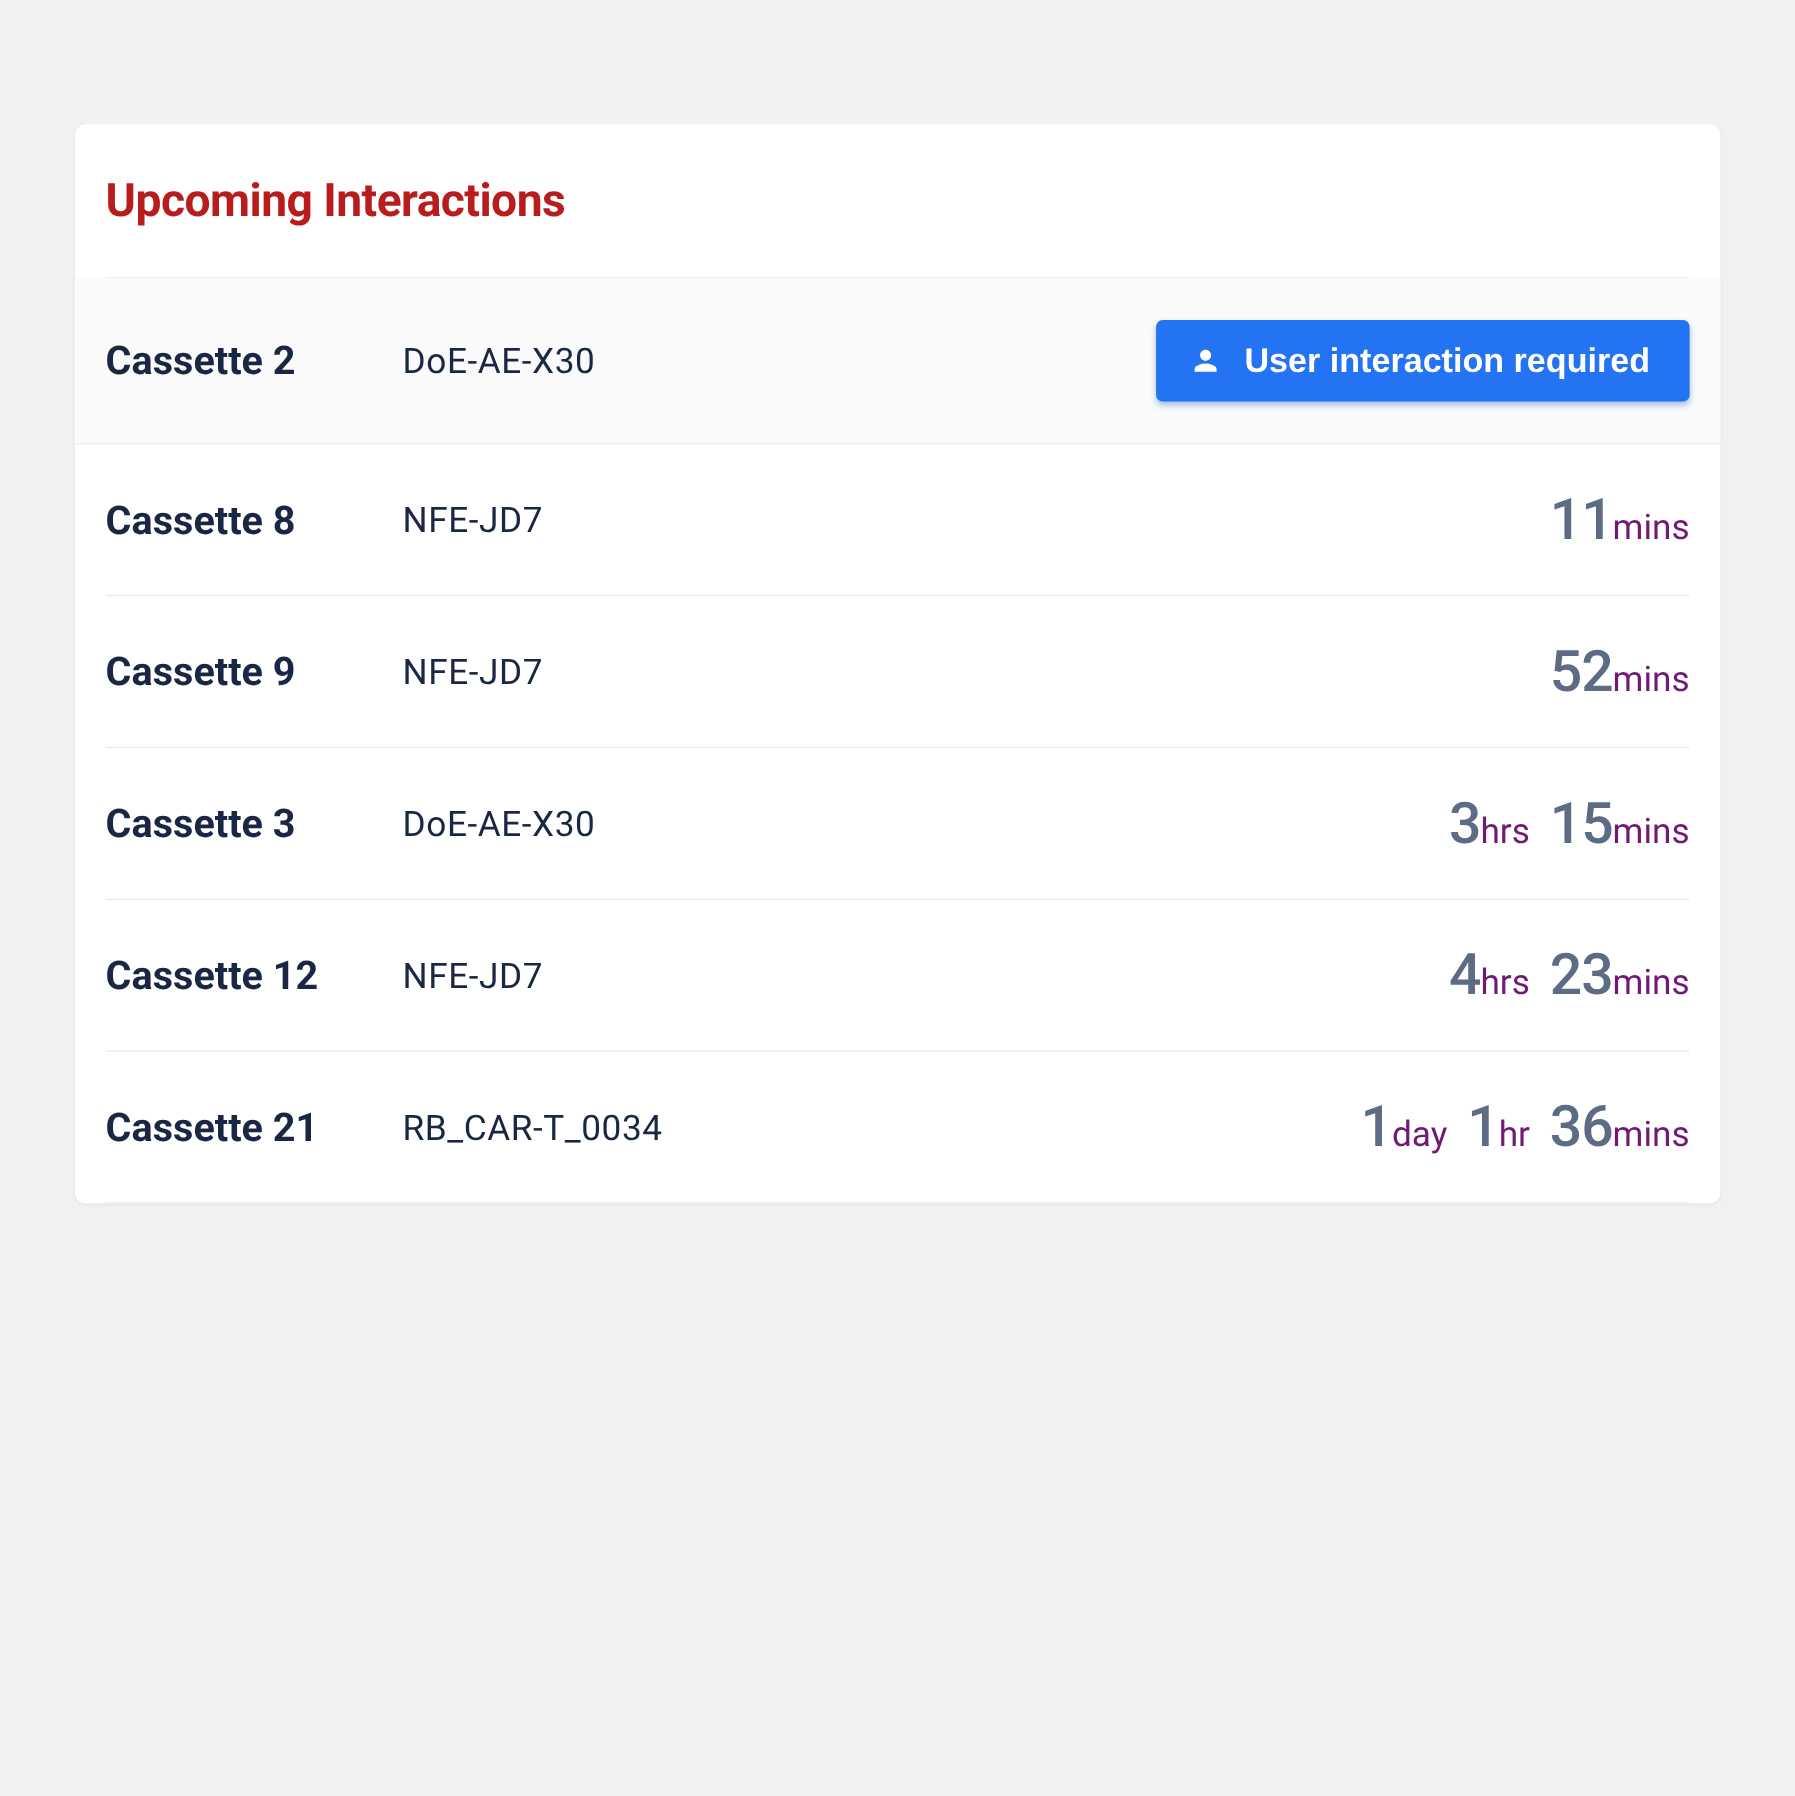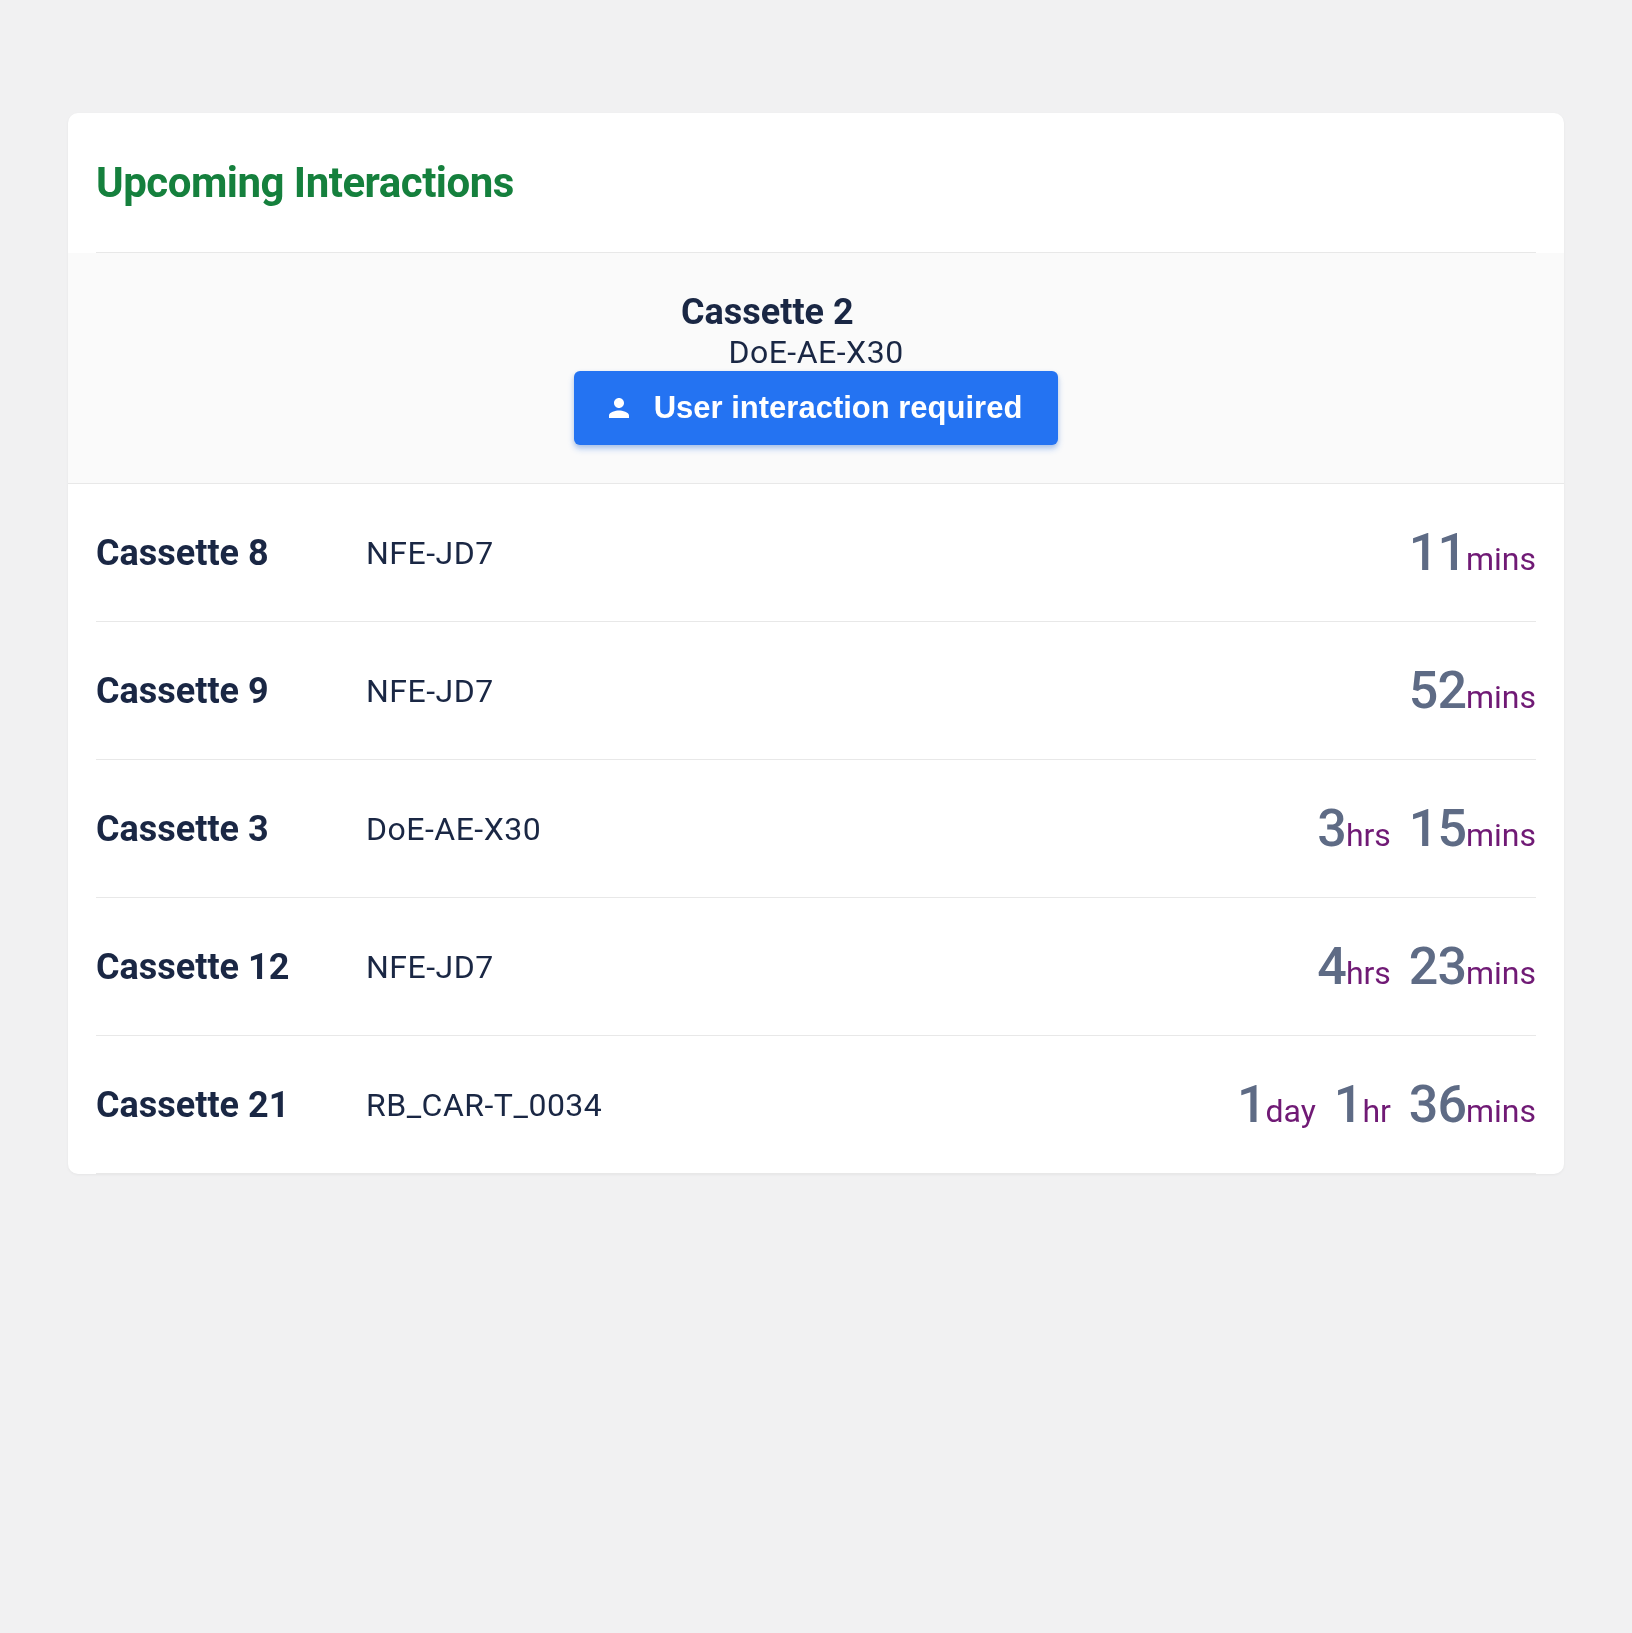--- a/index.html
+++ b/index.html
@@ -23,21 +23,21 @@
       box-shadow: 0 1px 3px rgba(0,0,0,0.05);
     }
     
     .card-header {
       padding: 45px 28px 45px 28px;
     }
     
     .card-title {
       font-size: 42px;
       font-weight: 700;
-      color: #15803d;
+      color: #b91c1c;
       letter-spacing: -0.5px;
     }
     
     .divider {
       border: none;
       border-top: 1px solid #e8e8e8;
       margin: 0 28px;
     }
     
     .list {
@@ -50,21 +50,20 @@
       padding: 38px 0;
       border-bottom: 1px solid #e8e8e8;
     }
     
     .row-first {
       background: #fafafa;
       margin: 0 -28px;
       padding-left: 28px;
       padding-right: 28px;
       border-bottom: 1px solid #e8e8e8;
-      flex-direction: column;
     }
     
     .cassette-col {
       width: 270px;
       flex-shrink: 0;
     }
     
     .cassette-label {
       font-size: 36px;
       font-weight: 700;

